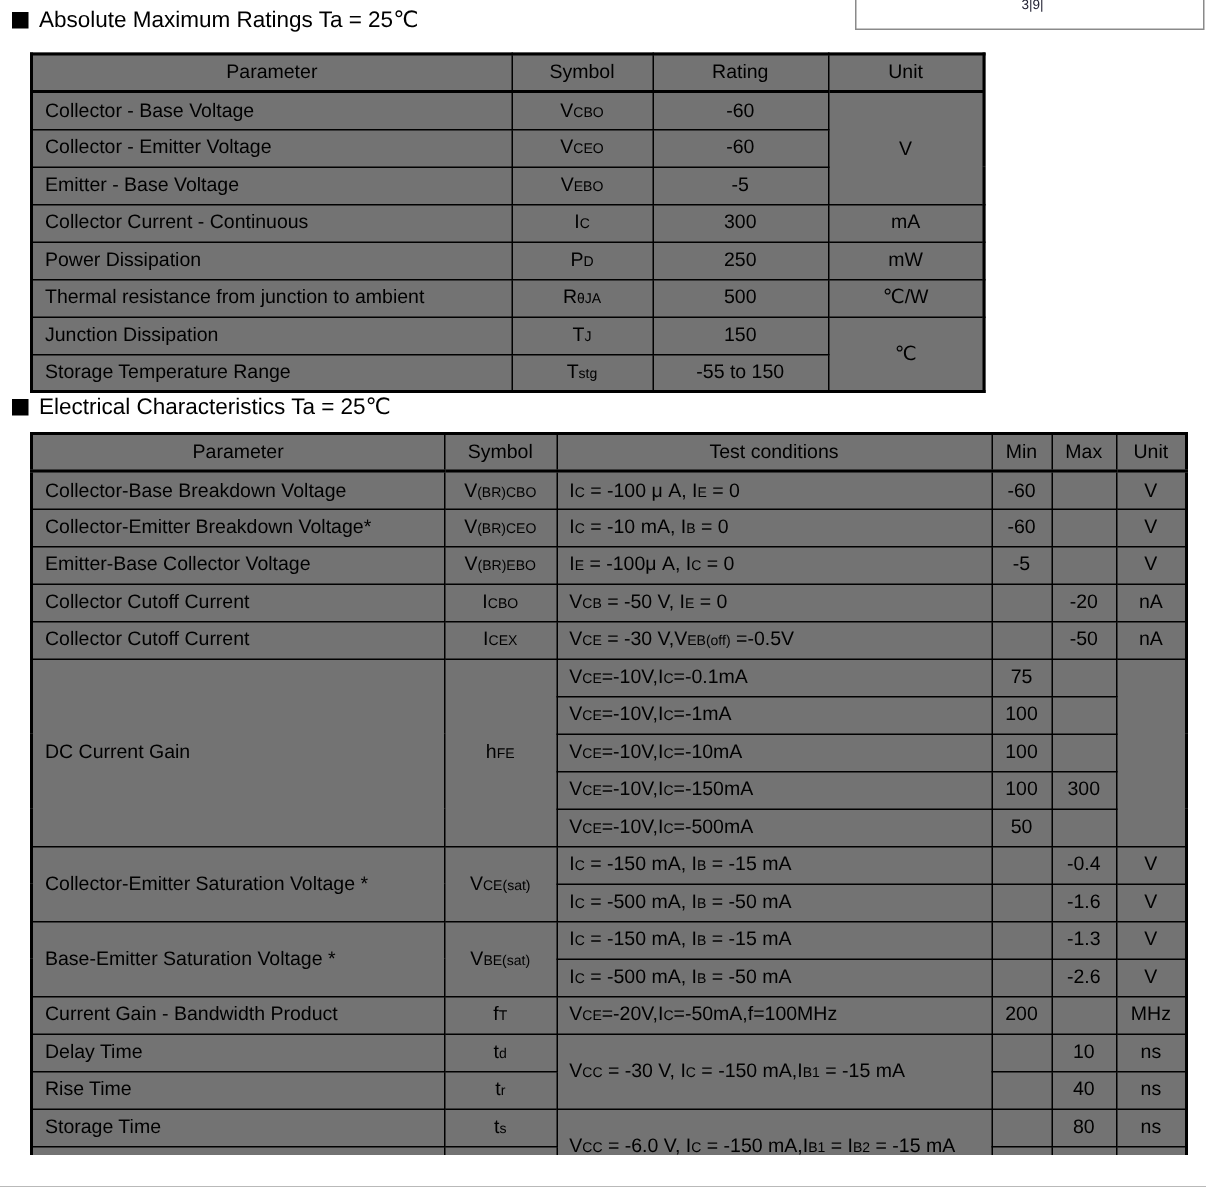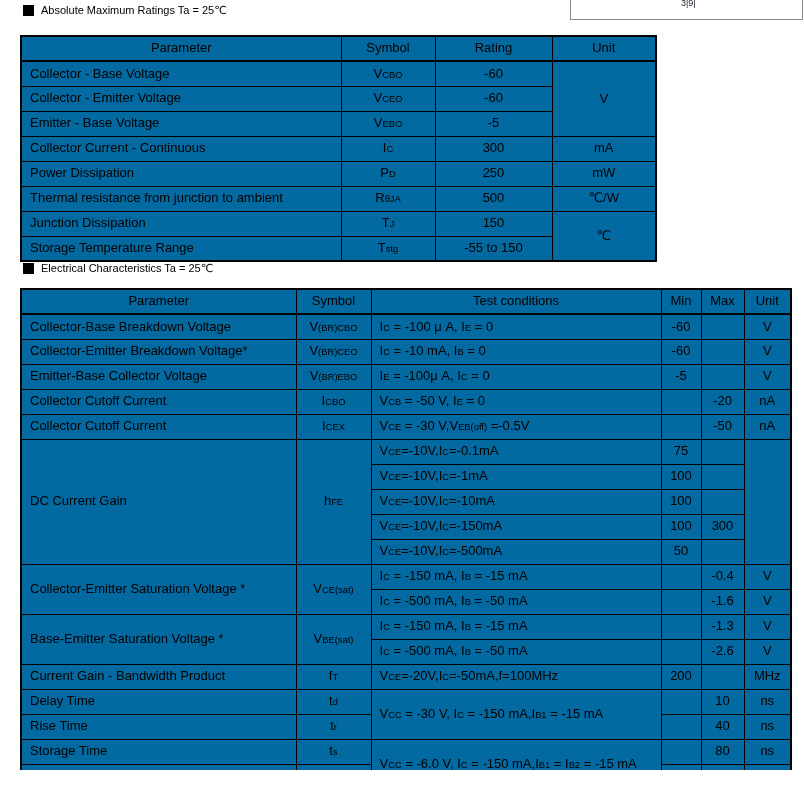--- a/index.html
+++ b/index.html
@@ -1,26 +1,26 @@
 <!DOCTYPE html>
 <html><head>
 <meta charset="utf-8">
 <style>
   html,body { margin:0; padding:0; background:#fff; }
   body { font-family:"Liberation Sans","DejaVu Sans",sans-serif; color:#000; }
   .page { position:relative; width:804px; height:770px; background:#fff; overflow:hidden; }
 
-  .title { position:absolute; display:flex; align-items:center; font-size:11px; white-space:nowrap;margin-left:15px; }
+  .title { position:absolute; display:flex; align-items:center; font-size:15px; white-space:nowrap; }
   .bullet { width:11px; height:11px; background:#000; margin-right:7px; flex:0 0 auto; }
 
   .figbox { position:absolute; left:570px; top:-8px; width:231px; height:26px;
             border:1px solid #8a8a8a; background:#fff; overflow:hidden; }
   .figbox .frag { position:absolute; left:110px; top:5px; font-size:9px; color:#223; letter-spacing:0px; }
 
-  table { position:absolute; border-collapse:collapse; table-layout:fixed; background:#0369a1;
+  table { position:absolute; border-collapse:collapse; table-layout:fixed; background:#737373;
           border:2px solid #000; }
   td, th { border:1.5px solid #000; font-size:13px; font-weight:normal;
            padding:0; overflow:hidden; vertical-align:middle; line-height:1.25; }
   th { border-bottom:2px solid #000; text-align:center; }
   tr { height:25px; }
   .pl  { text-align:left; padding:0 5px 0 8px; }
   .ctr { text-align:center; }
   .sub { font-size:0.72em;margin-top:40px; }
   #t1 { left:20px; top:35px; width:635px; }
   #t2 { left:20px; top:288px; width:770px; }

